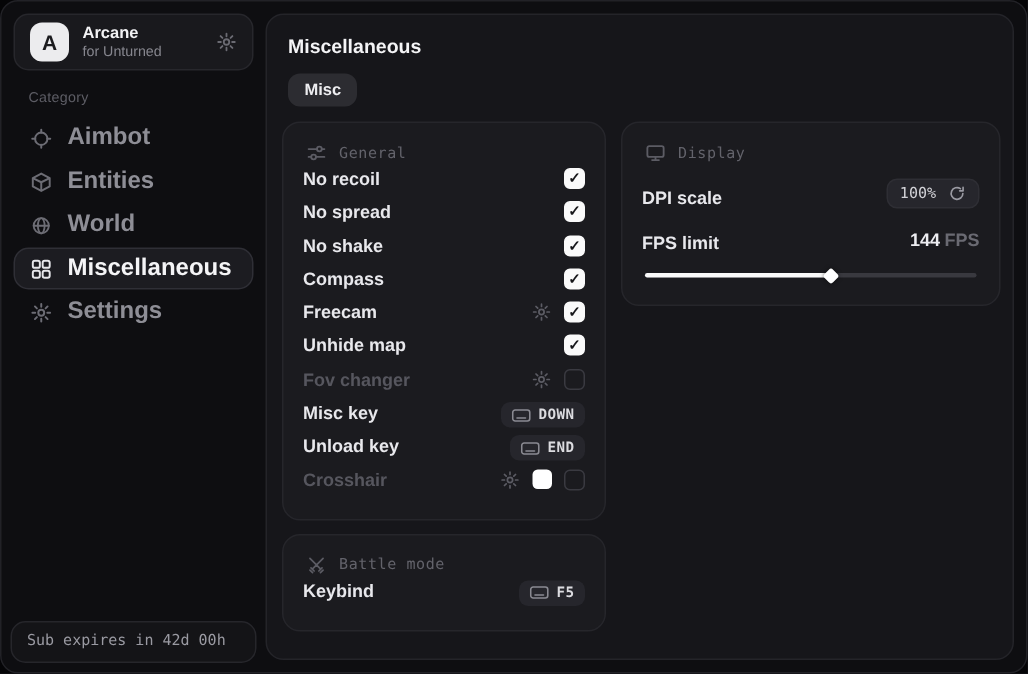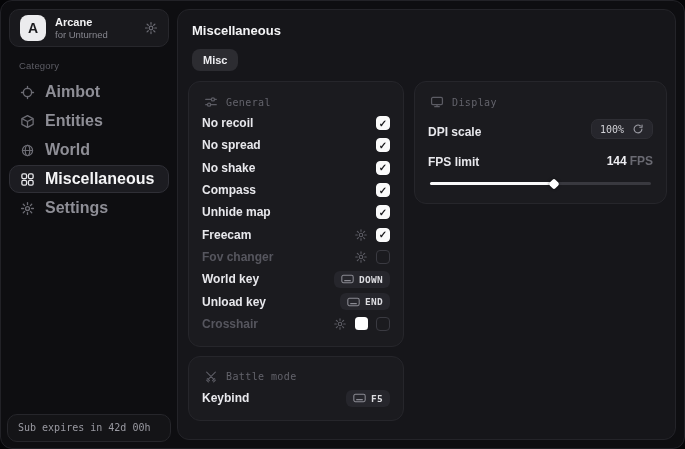--- a/index.html
+++ b/index.html
@@ -28,21 +28,21 @@
   
   .main { flex:1; margin:8px 8px 8px 0; background:#16161a; border:1px solid #242429; border-radius:12px; padding:13px 8px 13px 10px; position:relative; }
   .page-title { font-size:13px; font-weight:bold; color:#f4f4f6; margin-left:4px; }
   .chip { display:inline-flex; margin:11px 0 0 4px; background:#2c2c31; border-radius:8px; padding:5px 11px; font-size:11px; font-weight:600; color:#ededf0; }
   .cols { display:flex; gap:10px; margin-top:10px; align-items:flex-start; }
   .col-l { width:216px; flex-shrink:0; display:flex; flex-direction:column; gap:9px; }
   .col-r { flex:1; }
   .card { background:#1b1b1f; border:1px solid #26262b; border-radius:12px; padding:10px 13px 11px; }
   .card-h { display:flex; align-items:center; gap:8px; font-family:"DejaVu Sans Mono",monospace; font-size:10px; color:#63636b; letter-spacing:.4px; margin:3px 0 3px 2px; }
   .hicon { width:14px; height:14px; color:#5c5c64; display:flex; }
-  .row { display:flex; align-items:center; justify-content:space-between; min-height:22.3px; }
+  .row { display:flex; align-items:flex-start; justify-content:space-between; min-height:22.3px; }
   .row-label { font-size:12px; font-weight:600; color:#e8e8ec; }
   .row-label.dim { color:#56565e; }
   .ctrl { display:flex; align-items:center; gap:8px; }
   .checkbox { width:14px; height:14px; border-radius:4px; border:1px solid #3a3a41; position:relative; cursor:default; }
   .checkbox.checked { background:#fafafa; border-color:#fafafa; }
   .checkbox.checked::after { content:"\2713"; position:absolute; inset:0; display:flex; align-items:center; justify-content:center; font-size:10px; font-weight:bold; color:#17171a; }
   .swatch { width:13px; height:13px; border-radius:3.5px; background:#ffffff; }
   .gearbtn { width:14px; height:14px; color:#5c5c64; display:flex; cursor:default; }
   .kbd { display:inline-flex; align-items:center; gap:5px; background:#26262c; border-radius:6px; padding:3px 7px; font-family:"DejaVu Sans Mono",monospace; font-size:9.5px; font-weight:bold; color:#dcdce0; letter-spacing:.3px; }
   .kicon { width:13px; height:10px; color:#8a8a92; display:flex; }
@@ -174,51 +174,51 @@
                 <span class="checkbox checked"></span>
               </span>
           </div>
           <div class="row">
             <span class="row-label">Compass</span>
             <span class="ctrl">
                 <span class="checkbox checked"></span>
               </span>
           </div>
           <div class="row">
-            <span class="row-label">Unhide map</span>
-            <span class="ctrl">
-                <span class="checkbox checked"></span>
-              </span>
-          </div>
-          <div class="row">
             <span class="row-label">Freecam</span>
             <span class="ctrl">
               <span class="gearbtn">
                 <svg width="14" height="14" viewBox="0 0 16 16" fill="none" stroke="currentColor" stroke-width="1.3" stroke-linecap="round">
                     <circle cx="8" cy="8" r="2"></circle>
                     <path d="M8 2v1.8M8 12.2V14M2 8h1.8M12.2 8H14M3.8 3.8l1.3 1.3M10.9 10.9l1.3 1.3M12.2 3.8l-1.3 1.3M5.1 10.9l-1.3 1.3"></path>
                   </svg>
               </span>
               <span class="checkbox checked"></span>
             </span>
           </div>
           <div class="row">
+            <span class="row-label">Unhide map</span>
+            <span class="ctrl">
+                <span class="checkbox checked"></span>
+              </span>
+          </div>
+          <div class="row">
             <span class="row-label dim">Fov changer</span>
             <span class="ctrl">
               <span class="gearbtn">
                 <svg width="14" height="14" viewBox="0 0 16 16" fill="none" stroke="currentColor" stroke-width="1.3" stroke-linecap="round">
                     <circle cx="8" cy="8" r="2"></circle>
                     <path d="M8 2v1.8M8 12.2V14M2 8h1.8M12.2 8H14M3.8 3.8l1.3 1.3M10.9 10.9l1.3 1.3M12.2 3.8l-1.3 1.3M5.1 10.9l-1.3 1.3"></path>
                   </svg>
               </span>
               <span class="checkbox"></span>
             </span>
           </div>
           <div class="row">
-            <span class="row-label">World key</span>
+            <span class="row-label">Misc key</span>
             <span class="ctrl">
               <span class="kbd">
                 <span class="kicon">
                   <svg width="13" height="10" viewBox="0 0 16 12" fill="none" stroke="currentColor" stroke-width="1.3" stroke-linecap="round">
                       <rect x="1" y="1.5" width="14" height="9" rx="2"></rect>
                       <path d="M4.5 8h7"></path>
                     </svg>
                 </span>
                 <span>DOWN</span>
               </span>

